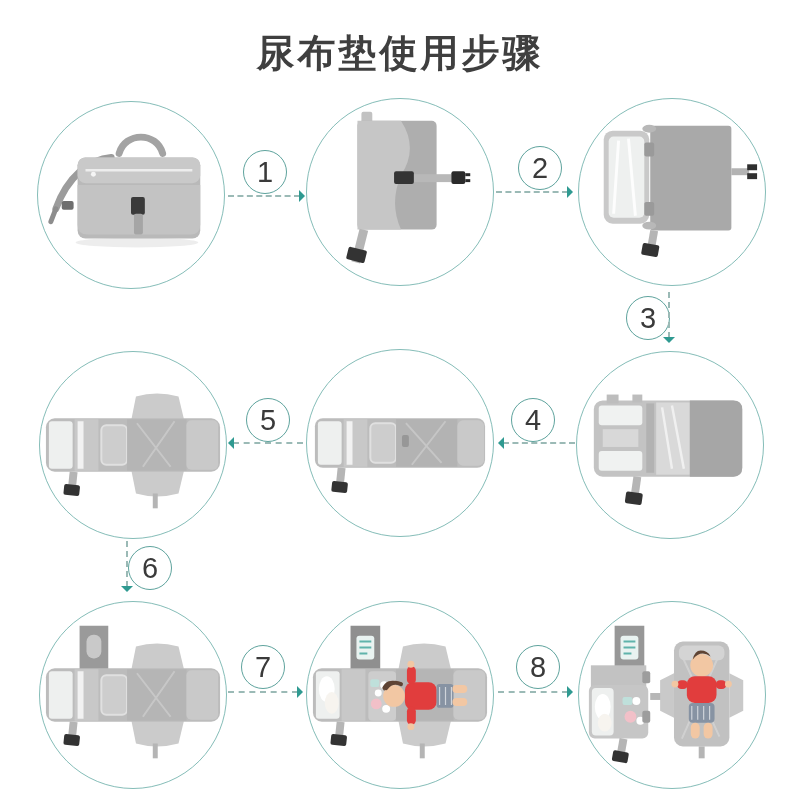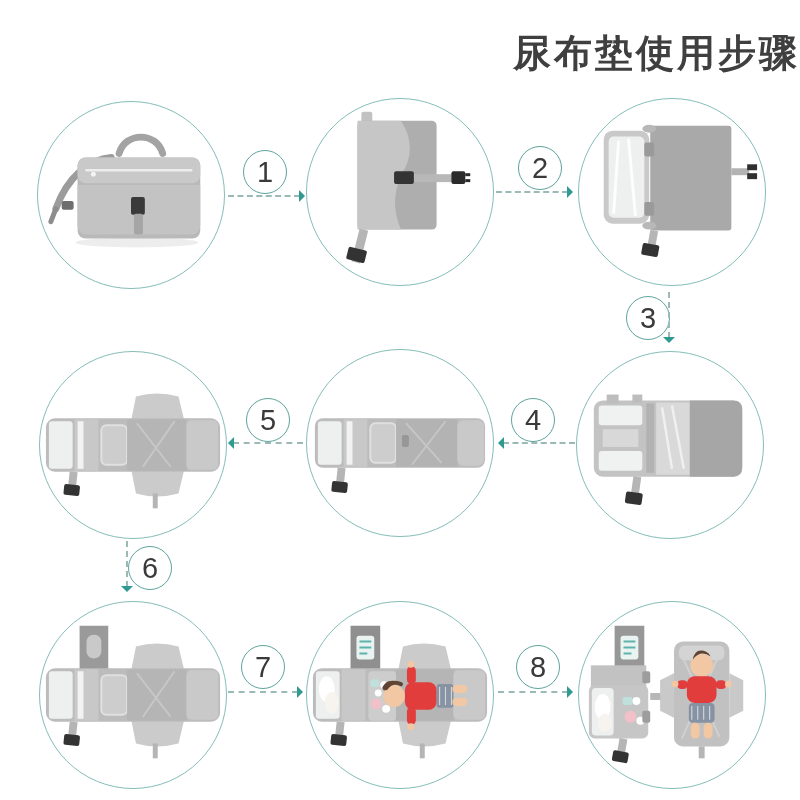--- a/index.html
+++ b/index.html
@@ -1,21 +1,21 @@
 <!DOCTYPE html>
 <html><head>
 <meta charset="utf-8">
 <style>
   html,body{margin:0;padding:0;background:#ffffff;}
   .canvas{
     position:relative;width:800px;height:800px;background:#ffffff;overflow:hidden;
     font-family:"Liberation Sans","DejaVu Sans",sans-serif;
   }
   .title{
-    position:absolute;top:28px;left:0;width:100%;text-align:right;
+    position:absolute;top:28px;left:0;width:100%;text-align:center;
     font-size:38px;font-weight:700;color:#3f3f3f;letter-spacing:3px;margin:0;
   }
   .stage{
     position:absolute;width:188px;height:188px;border-radius:50%;
     border:1.5px solid #85bdb8;box-sizing:border-box;background:#ffffff;
   }
   .stage svg{position:absolute;left:0;top:0;width:100%;height:100%;}
   .badge{
     position:absolute;width:44px;height:44px;border-radius:50%;
     border:1.6px solid #5ea39d;box-sizing:border-box;background:#ffffff;

